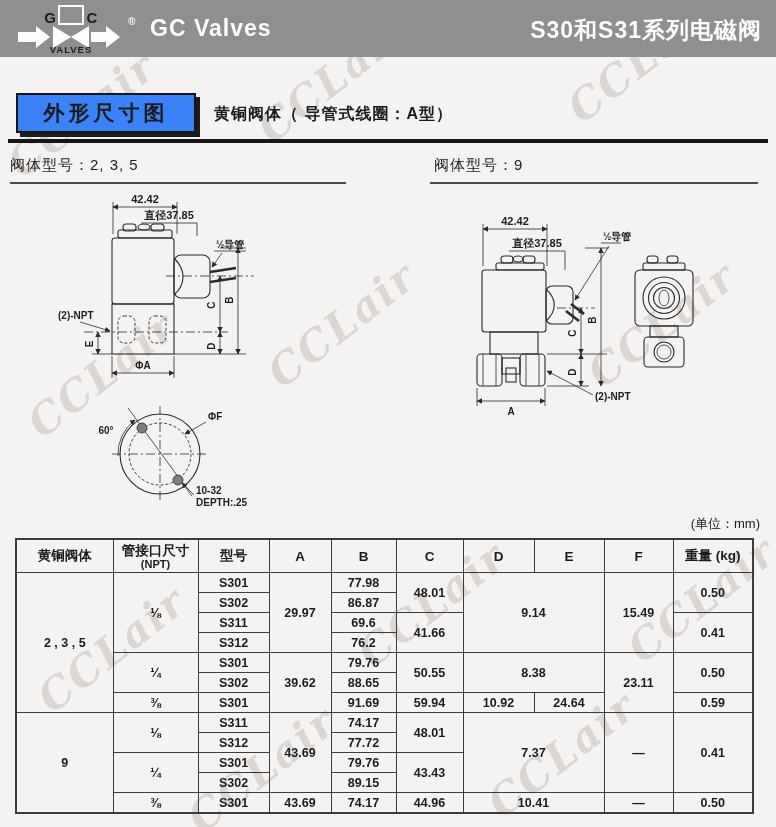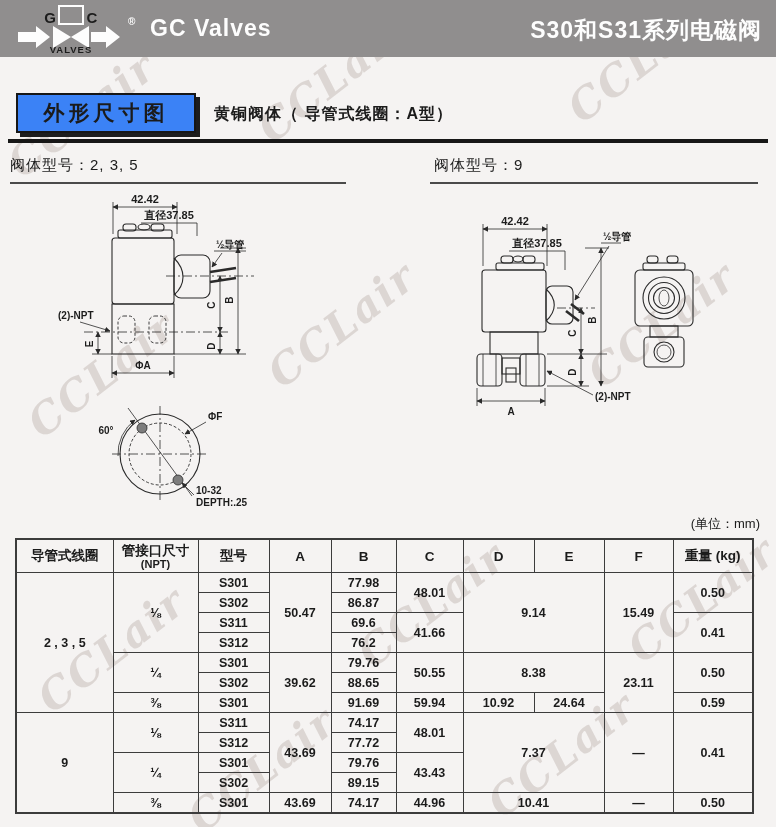--- a/index.html
+++ b/index.html
@@ -249,21 +249,21 @@
         <col style="width:65px">
         <col style="width:67px">
       <col style="width:71px">
         <col style="width:70px">
         <col style="width:69px">
       <col style="width:80px">
     </colgroup>
     <thead id="tbl-head">
         <tr>
           <th>
-            <div>导管式线圈</div>
+            <div>黄铜阀体</div>
           </th>
           <th>
             <div>管接口尺寸</div>
             <div class="sub">(NPT)</div>
           </th>
           <th>
             <div>型号</div>
           </th>
           <th>
             <div>A</div>
@@ -286,21 +286,21 @@
           <th>
             <div>重量 (kg)</div>
           </th>
         </tr>
       </thead>
     <tbody id="tbl-body">
         <tr>
           <td rowspan="7">2 , 3 , 5</td>
           <td rowspan="4">⅛</td>
           <td>S301</td>
-          <td rowspan="4">50.47</td>
+          <td rowspan="4">29.97</td>
           <td>77.98</td>
           <td rowspan="2">48.01</td>
           <td rowspan="4" colspan="2">9.14</td>
           <td rowspan="4">15.49</td>
           <td rowspan="2">0.50</td>
         </tr>
         <tr>
           <td>S302</td>
           <td>86.87</td>
         </tr>

